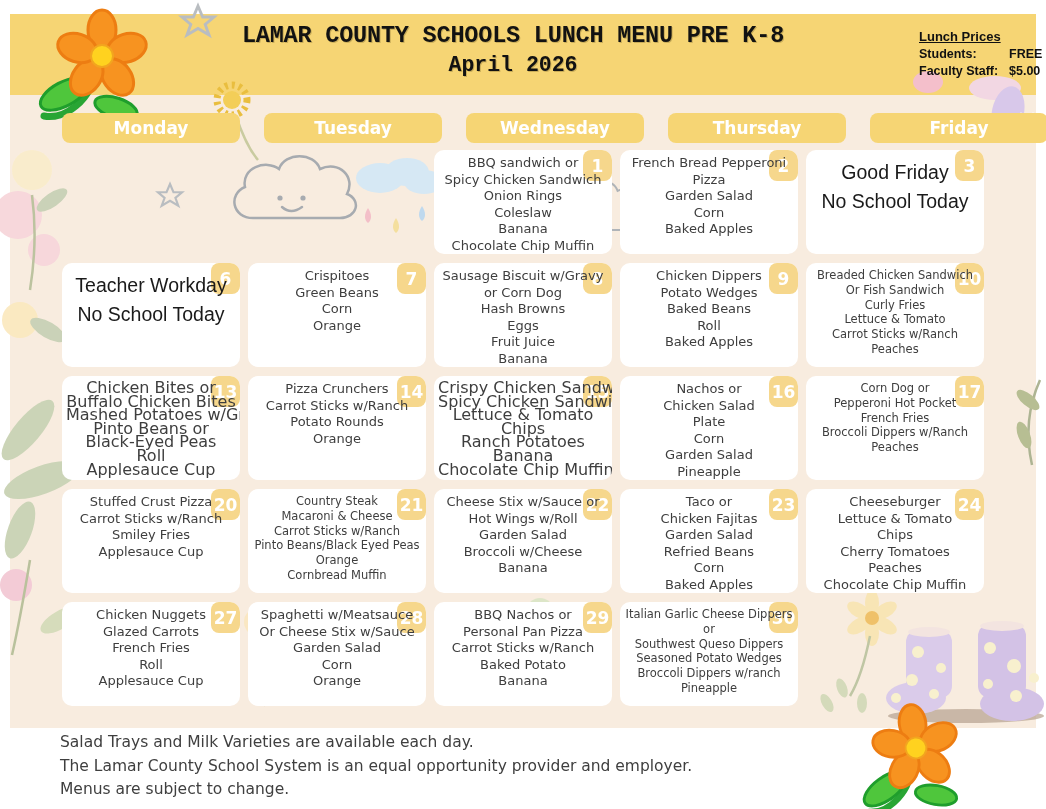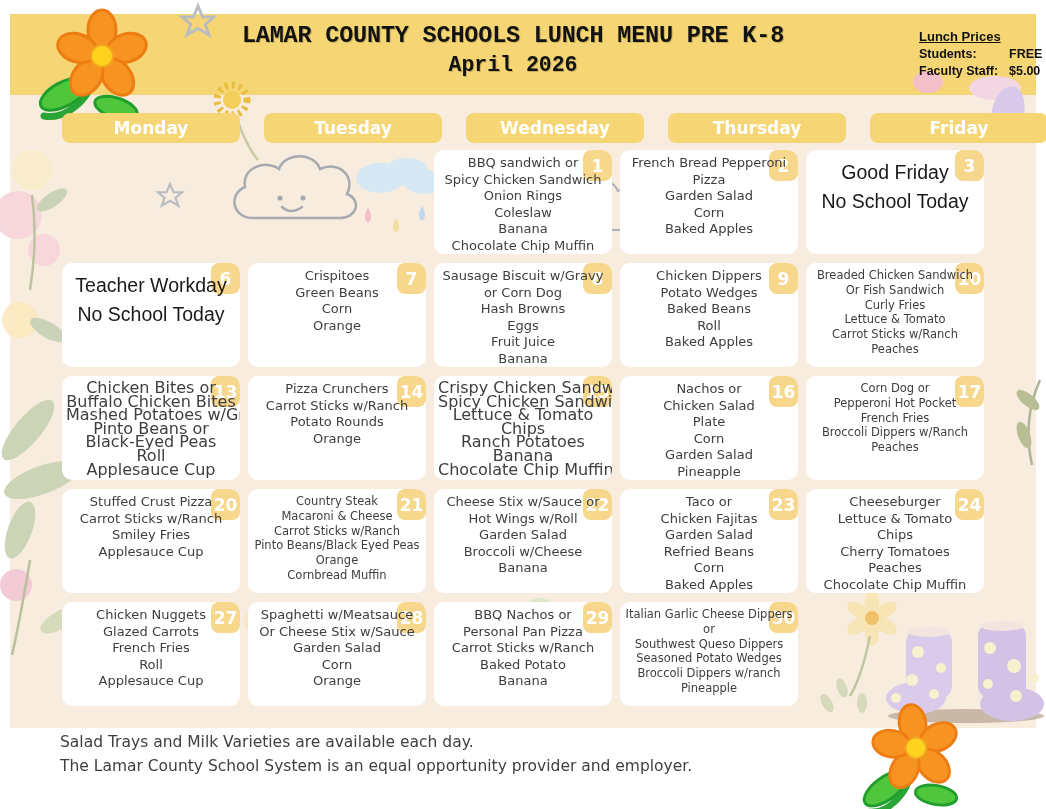--- a/index.html
+++ b/index.html
@@ -449,14 +449,15 @@
           <div class="item">Broccoli Dippers w/ranch</div>
           <div class="item">Pineapple</div>
         </div>
       </div>
       <div class="cell-empty"></div>
     </div>
 
   <div class="footer" id="footer-lines">
       <div>Salad Trays and Milk Varieties are available each day.</div>
       <div>The Lamar County School System is an equal opportunity provider and employer.</div>
+      <div>Menus are subject to change.</div>
     </div>
 </div>
 
 </body></html>

